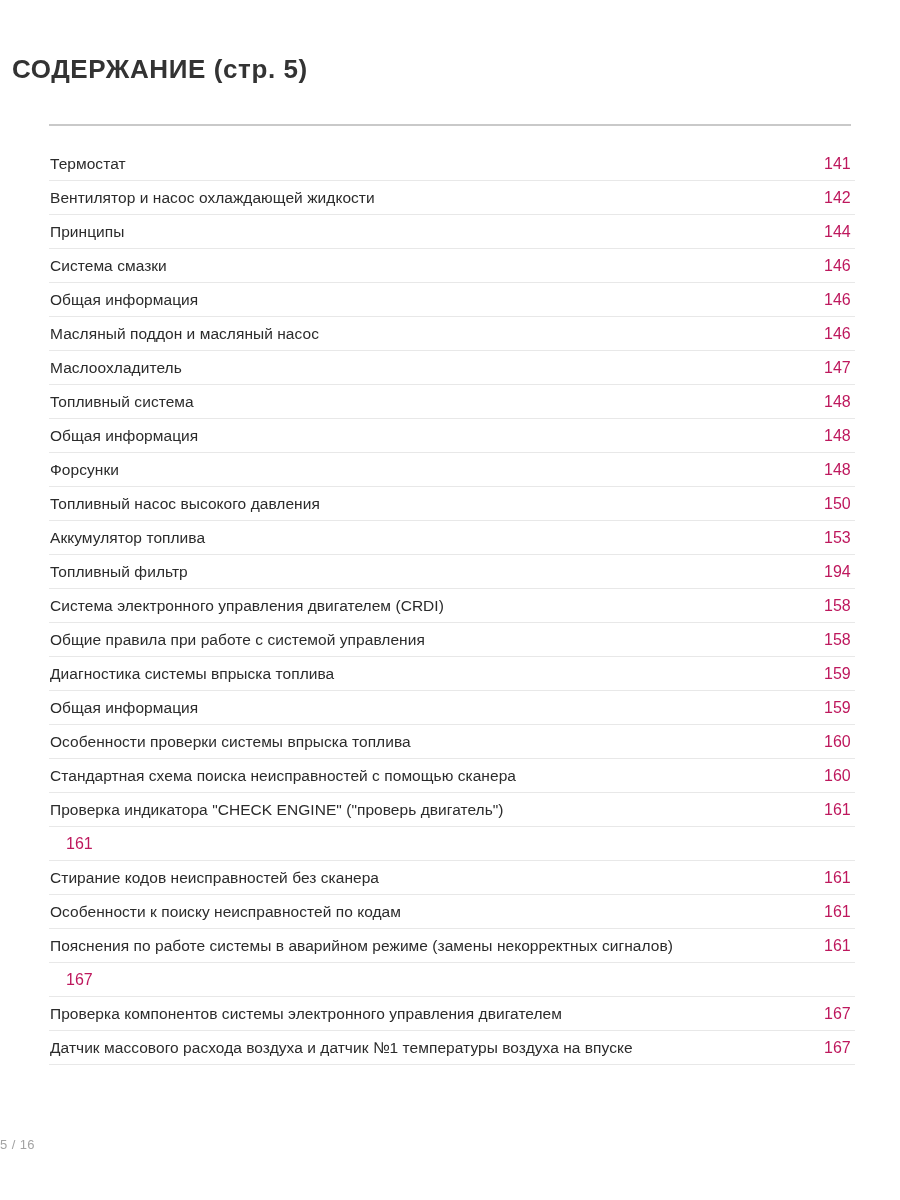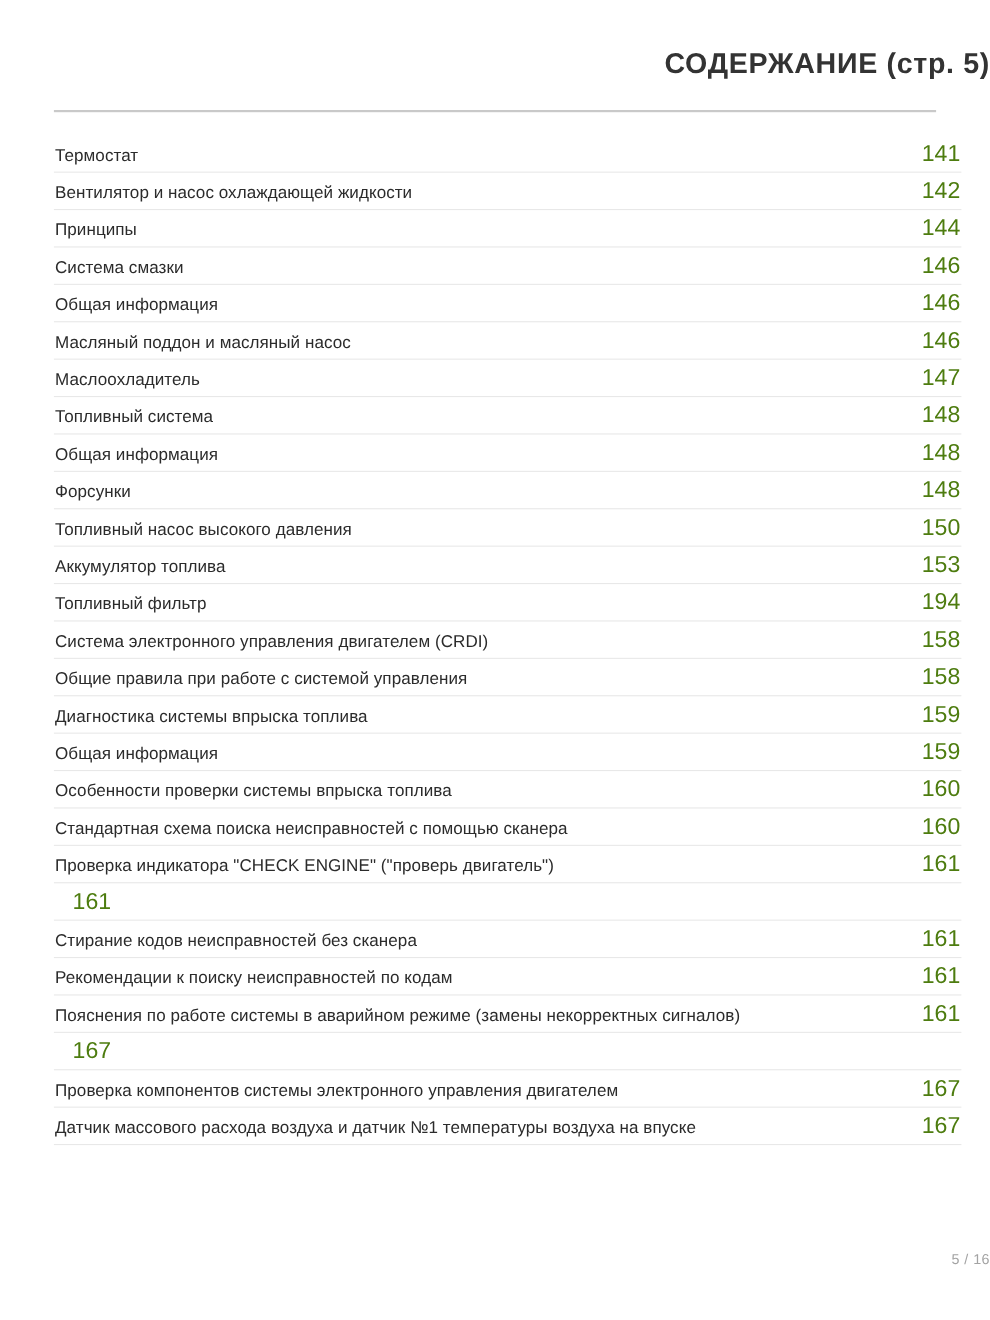--- a/index.html
+++ b/index.html
@@ -18,70 +18,70 @@
   }
   .page {
     width: 900px;
     height: 1200px;
     box-sizing: border-box;
     display: flex;
     flex-direction: column;
     background: #ffffff;
   }
   .doc-title {
-    text-align: right;
+    text-align: left;
     font-size: 26px;
     font-weight: bold;
     letter-spacing: 0.6px;
     color: #333333;
-    margin: 0;
+    margin: 12px;
     padding-top: 40px;
     line-height: 34px;
     white-space: nowrap;
   }
   .title-rule {
     height: 2px;
     background: #c9c9c9;
     margin: 26px 49px 0 49px;
   }
   .toc {
-    margin: 21px 26px 0 49px;
+    margin: 21px 45px 0 49px;
     display: flex;
     flex-direction: column;
   }
   .toc-row {
     display: flex;
     align-items: baseline;
     justify-content: space-between;
     height: 34px;
     box-sizing: border-box;
     border-bottom: 1px solid #e8e8e8;
     padding: 0 1px;
   }
   .toc-row .entry-title {
     font-size: 15.5px;
     line-height: 33px;
     color: #2b2b2b;
     white-space: nowrap;
     letter-spacing: 0.05px;
   }
   .toc-row .entry-page {
-    font-size: 21px;
+    font-size: 16px;
     line-height: 33px;
-    color: #4d7c0f;
+    color: #be185d;
     white-space: nowrap;
-    text-align: right;
+    text-align: left;
     min-width: 30px;
     padding-left: 16px;
   }
   .spacer {
     flex: 1 1 auto;
   }
   .page-footer {
-    text-align: right;
+    text-align: left;
     font-size: 13px;
     color: #a3a3a3;
     padding-bottom: 48px;
     letter-spacing: 0.4px;
   }
 </style>
 </head>
 <body>
 
 <div class="page">
@@ -172,21 +172,21 @@
         <span class="entry-page">161</span>
       </div>
       <div class="toc-row">
         <span class="entry-page">161</span>
       </div>
       <div class="toc-row">
         <span class="entry-title">Стирание кодов неисправностей без сканера</span>
         <span class="entry-page">161</span>
       </div>
       <div class="toc-row">
-        <span class="entry-title">Рекомендации к поиску неисправностей по кодам</span>
+        <span class="entry-title">Особенности к поиску неисправностей по кодам</span>
         <span class="entry-page">161</span>
       </div>
       <div class="toc-row">
         <span class="entry-title">Пояснения по работе системы в аварийном режиме (замены некорректных сигналов)</span>
         <span class="entry-page">161</span>
       </div>
       <div class="toc-row">
         <span class="entry-page">167</span>
       </div>
       <div class="toc-row">

